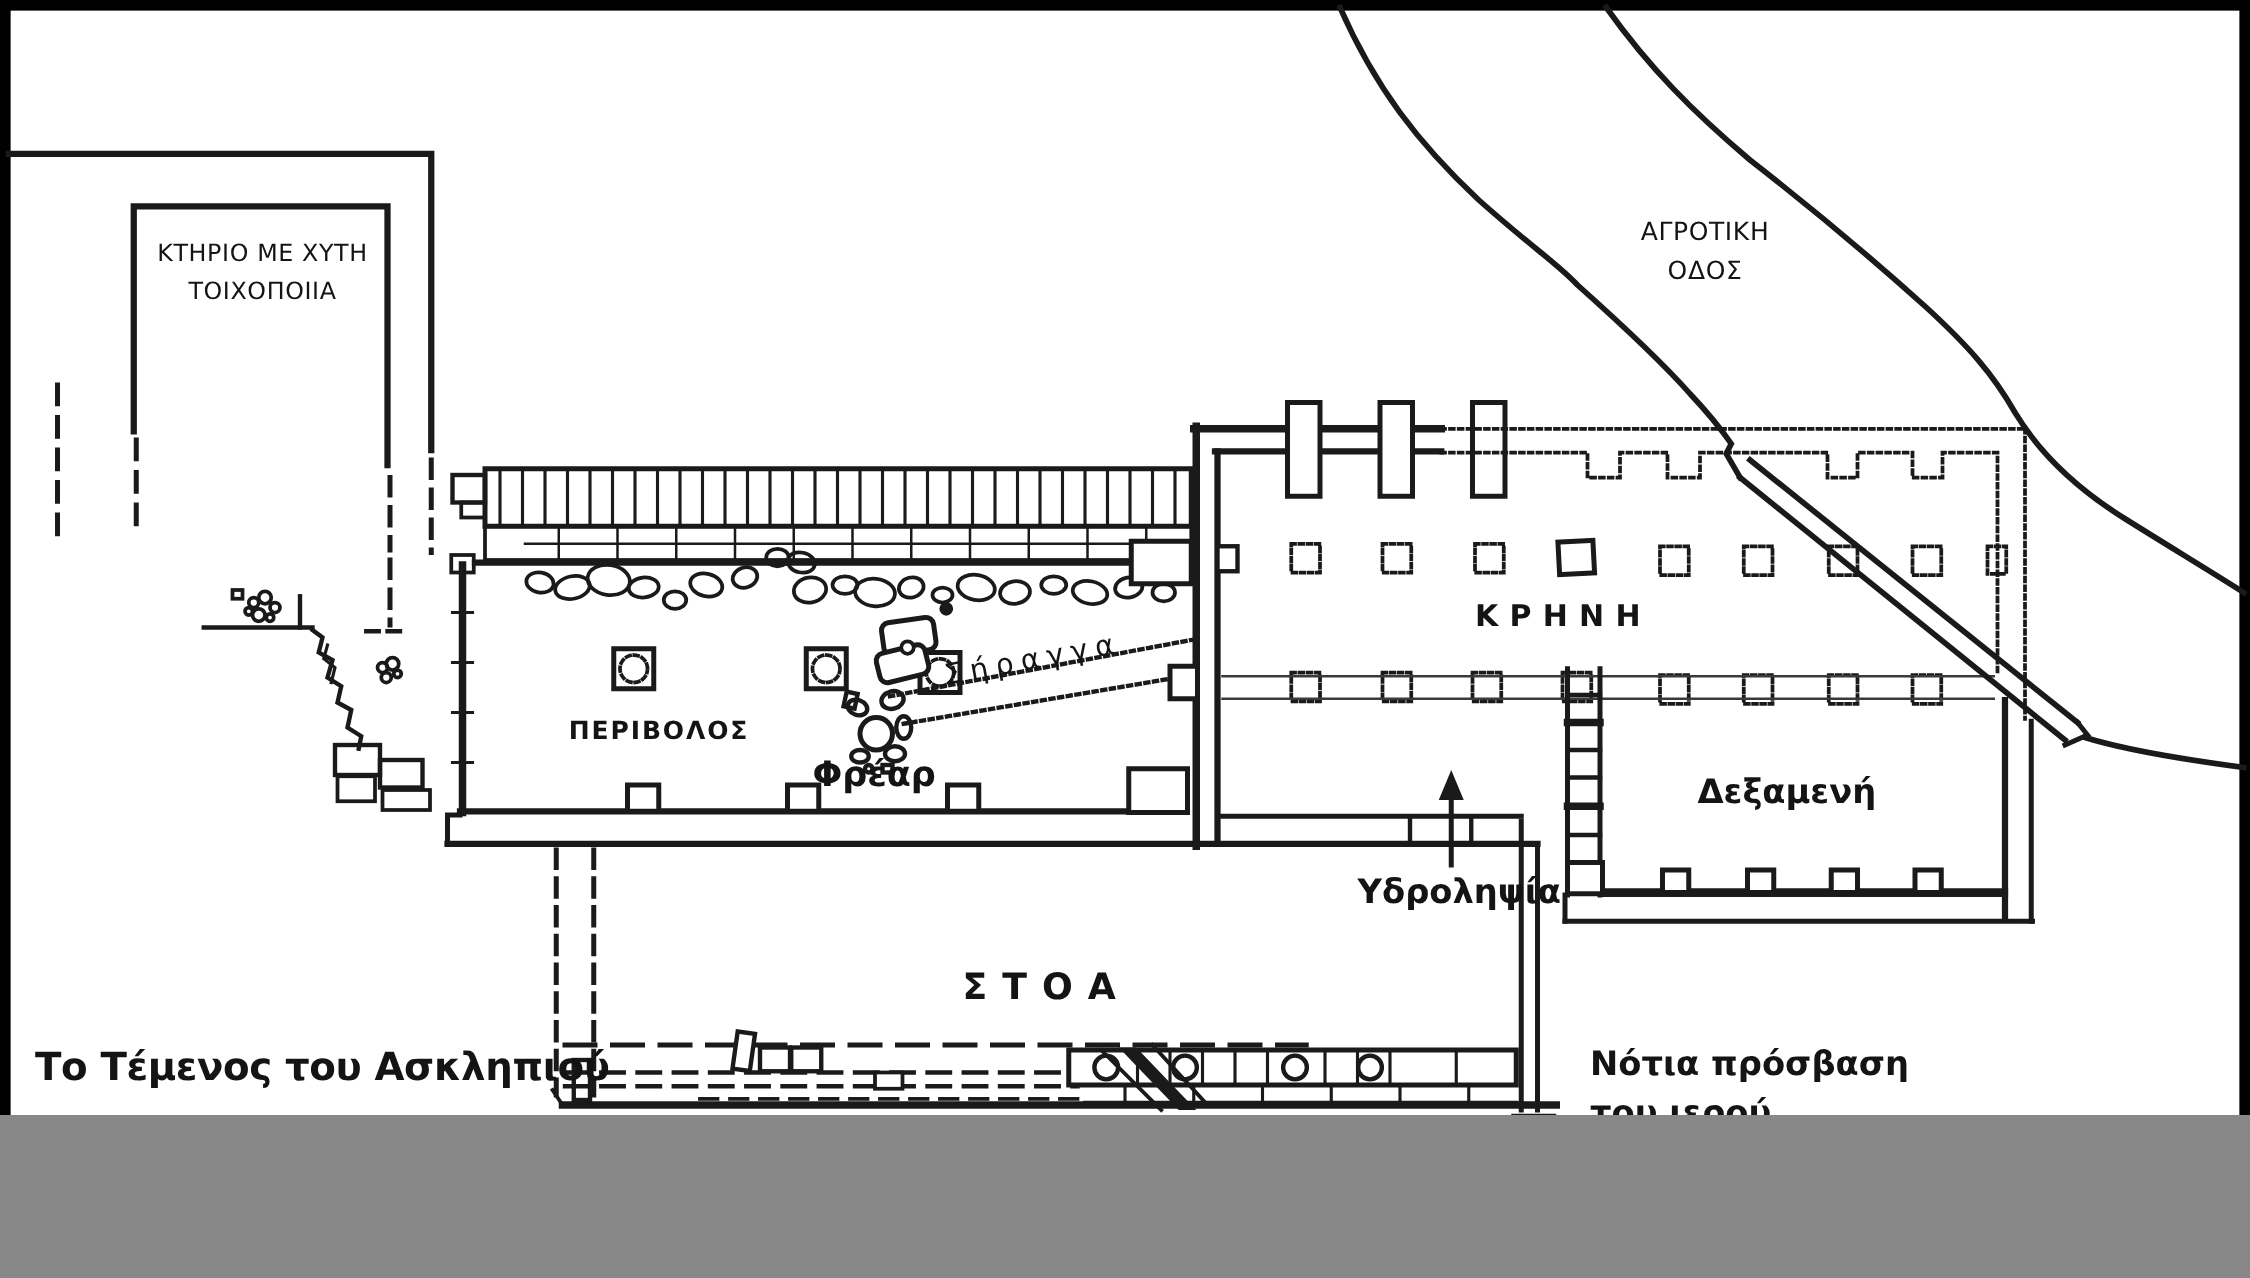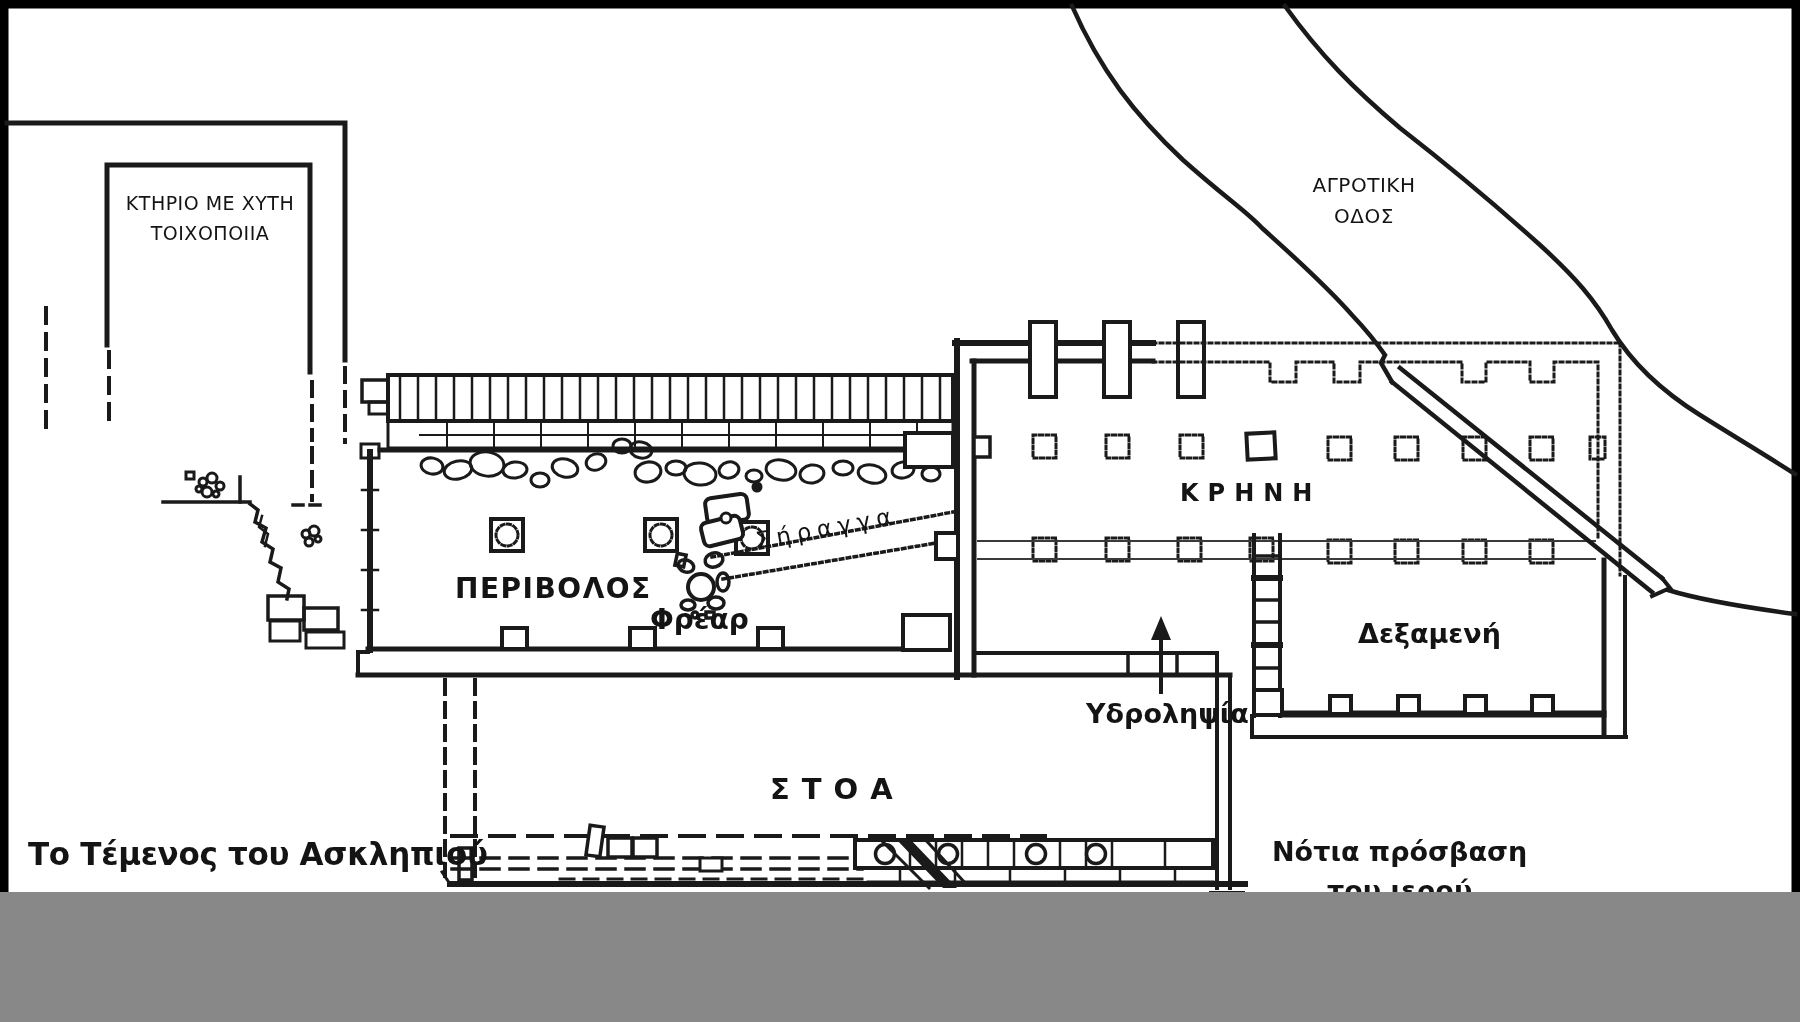--- a/index.html
+++ b/index.html
@@ -3,29 +3,29 @@
 <meta charset="utf-8">
 <style>
   html,body{margin:0;padding:0;background:#888;}
   #stage{position:relative;width:1800px;height:892px;background:#ffffff;overflow:hidden;
          font-family:"DejaVu Sans","Liberation Sans",sans-serif;color:#141414;}
   #plan{position:absolute;left:0;top:0;}
   .lbl{position:absolute;color:#141414;white-space:nowrap;}
   .lbl .ln{display:block;text-align:center;}
   #building-label{left:95px;top:188px;width:230px;font-size:19px;letter-spacing:.5px;line-height:30px;}
   #road-label{left:1264px;top:170px;width:200px;font-size:20px;letter-spacing:.5px;line-height:31px;}
-  #peribolos-label{left:455px;top:572px;font-size:28px;font-weight:bold;letter-spacing:1.5px;}
+  #peribolos-label{left:455px;top:572px;font-size:20px;font-weight:bold;letter-spacing:1.5px;}
   #frear-label{left:650px;top:603px;font-size:28px;font-weight:bold;text-align:center;}
   #siranga-label{left:756px;top:528px;font-size:23px;letter-spacing:6px;transform:rotate(-10.5deg);transform-origin:left center;}
   #krini-label{left:1165px;top:479px;font-size:24px;font-weight:bold;letter-spacing:9px;margin-left:15px;}
   #dexameni-label{left:1358px;top:618px;font-size:27px;font-weight:bold;}
   #ydrolipsia-label{left:1058px;top:698px;font-size:27px;font-weight:bold;margin-left:28px;}
   #stoa-label{left:770px;top:772px;font-size:29px;font-weight:bold;letter-spacing:12px;}
   #notia-label{left:1272px;top:832px;font-size:27px;font-weight:bold;line-height:39px;}
-  #notia-label .ln{text-align:center;}
+  #notia-label .ln{text-align:left;}
   #map-title{left:28px;top:832px;font-size:31px;font-weight:bold;line-height:44px;letter-spacing:-.3px;}
   #map-title .ln{text-align:left;}
   #map-title sup{font-size:19px;}
 </style>
 </head>
 <body>
 
 <div id="stage">
 
 <svg id="plan" width="1800" height="1022" viewBox="0 0 1800 1022" fill="none" stroke="#1a1a1a" stroke-linecap="square">

